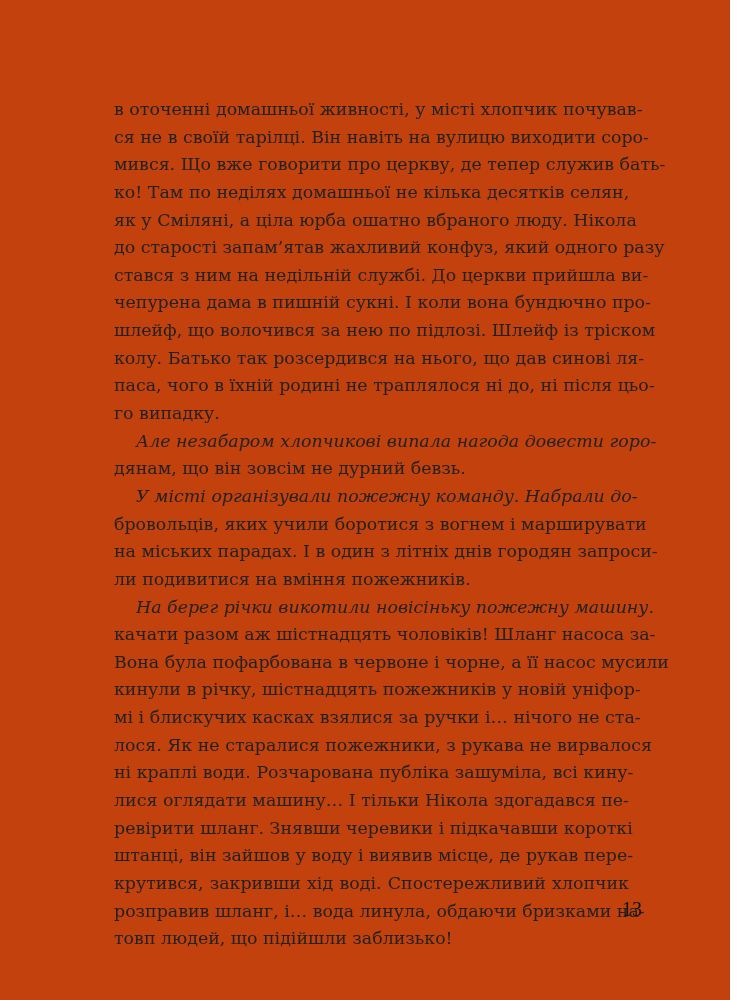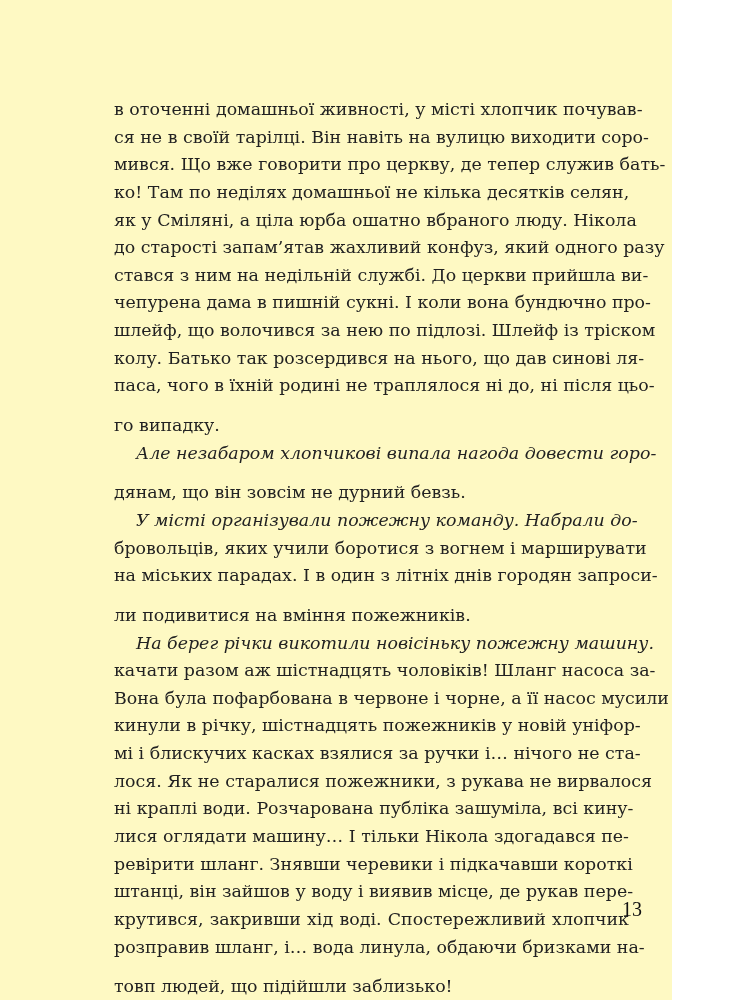--- a/index.html
+++ b/index.html
@@ -1,24 +1,24 @@
 <!DOCTYPE html>
 <html><head>
 <meta charset="utf-8">
 <style>
   html, body { margin: 0; padding: 0; background: #ffffff; }
   body { width: 743px; height: 1000px; position: relative; overflow: hidden; }
-  .page { position: absolute; left: 0; top: 0; width: 672px; height: 1000px; background: #fef9c3; }
+  .page { position: absolute; left: 0; top: 0; width: 730px; height: 1000px; background: #c2410c; }
   .text-block {
     position: absolute; left: 114px; top: 96px; width: 515px;
     font-family: "DejaVu Serif", "Liberation Serif", serif;
     font-size: 17.4px; line-height: 27.65px; color: #222;
   }
   .line { display: block; white-space: nowrap; text-align: justify; text-align-last: justify; height: 27.65px; overflow: visible; }
-  .line.last { text-align-last: left; margin-top: 12px; }
+  .line.last { text-align-last: left; }
   .line.indent { padding-left: 22px; font-style: italic; }
   .page-number {
     position: absolute; left: 612px; top: 898px; width: 30px;
     font-family: Liberation Serif, serif;
     font-size: 20px; color: #111; text-align: right;
   }
 </style>
 </head>
 <body>
 

